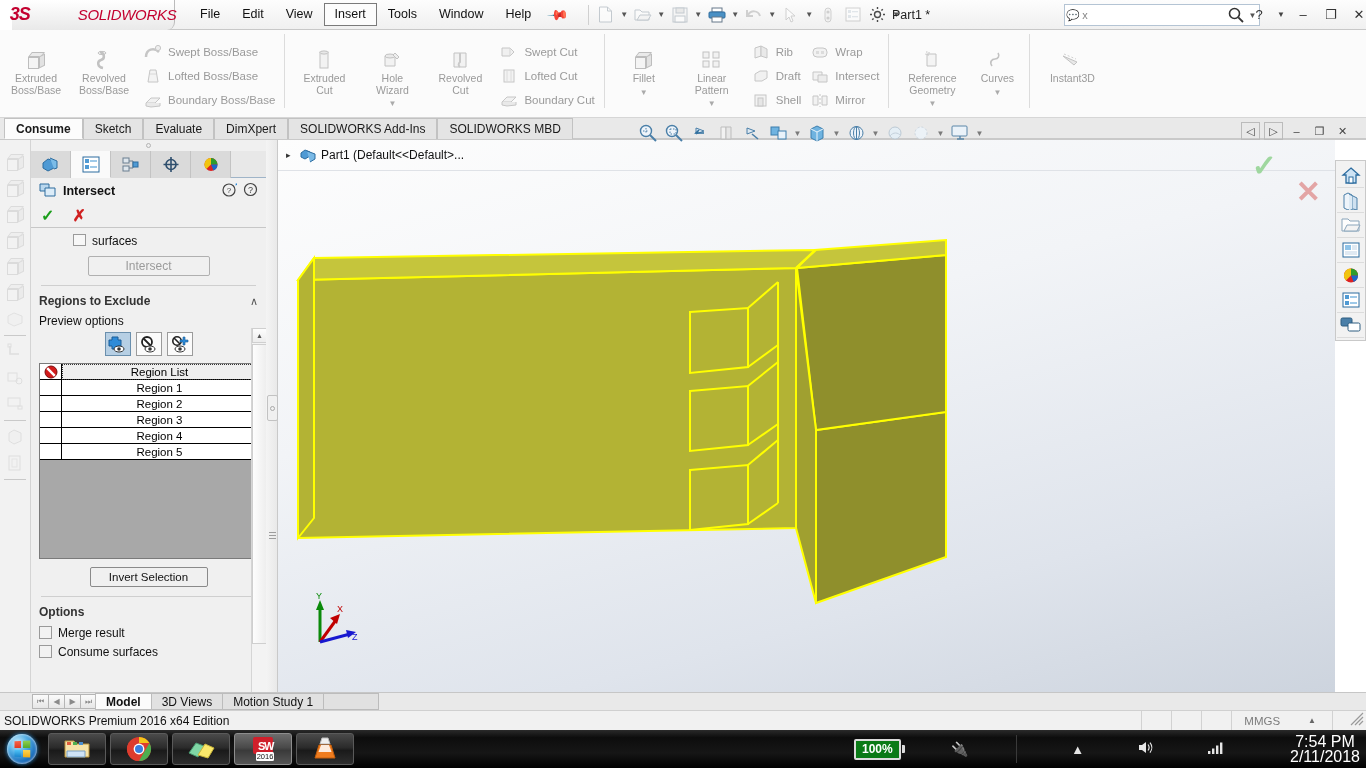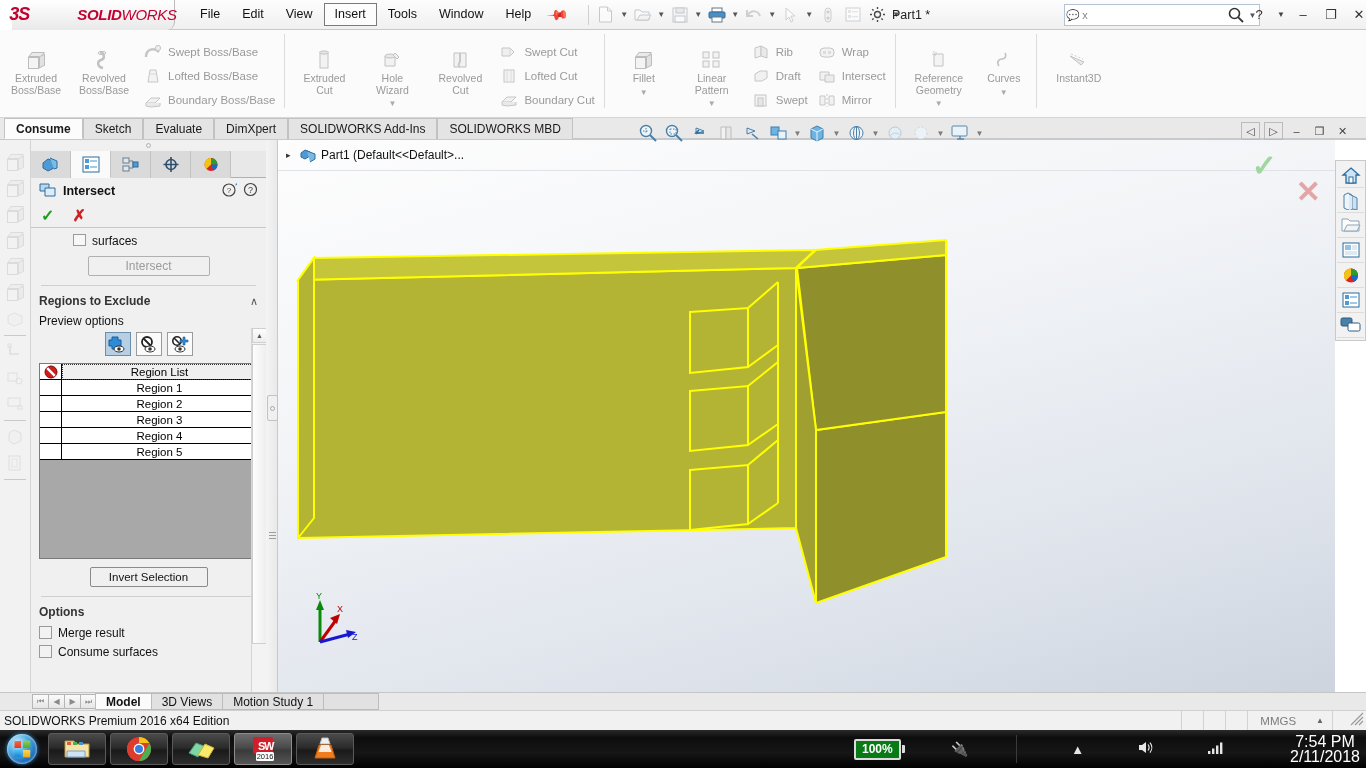--- a/index.html
+++ b/index.html
@@ -21,21 +21,21 @@
     display: flex; align-items: center;
   }
   .sw-logo {
     width: 163px; height: 30px;
     display: flex; align-items: center; justify-content: center;
     background: linear-gradient(#ffffff, #e9e9e9);
     border-right: 1px solid #bbb;
     border-bottom-right-radius: 8px;
   }
   .sw-logo .ds { color: #c3002f; font-weight: bold; font-style: italic; font-size: 18px; letter-spacing: -1px; }
-  .sw-logo .sld { color: #c3002f; font-weight: bold; font-size: 15px; font-style: italic; letter-spacing: -0.3px; margin-left: 48px; }
+  .sw-logo .sld { color: #c3002f; font-weight: normal; font-size: 15px; font-style: italic; letter-spacing: -0.3px; margin-left: 48px; }
   .sw-logo .wks { color: #c3002f; font-weight: normal; font-size: 15px; font-style: italic; letter-spacing: -0.3px; }
 
   .menubar { display: flex; align-items: center; margin-left: 14px; height: 30px; }
   .menu-item {
     padding: 3px 10px; font-size: 12.5px; color: #111; cursor: default;
     border: 1px solid transparent; line-height: 15px;
   }
   .menu-item.active { border: 1px solid #7a7a7a; background: #fcfcfc; }
   .pin-icon { margin-left: 8px; color: #1a6fb5; font-size: 14px; transform: rotate(40deg); }
 
@@ -296,21 +296,21 @@
   }
   .bottab.active { background: #fbfbfb; font-weight: bold; }
   .bottab.blank { width: 56px; }
 
   .statusbar {
     position: absolute; left: 0; top: 710px; width: 1366px; height: 20px;
     background: #f1f1f1; border-top: 1px solid #d0d0d0;
     display: flex; align-items: center;
   }
   .status-text { font-size: 12px; color: #111; margin-left: 4px; }
-  .status-right { margin-left: auto; display: flex; align-items: center; height: 20px; }
+  .status-right { margin-left: auto; display: flex; align-items: center; height: 20px; gap: 8px; }
   .st-cell { border-left: 1px solid #d2d2d2; height: 20px; }
   .st-units { padding: 0 12px; display: flex; align-items: center; font-size: 11.5px; color: #7c7c7c; }
   .st-caret { font-size: 8px; color: #666; padding: 0 8px; }
 
   
   .taskbar {
     position: absolute; left: 0; top: 730px; width: 1366px; height: 38px;
     background: linear-gradient(#2a2a2a 0%, #0d0d0d 20%, #161616 60%, #000 100%);
     display: flex; align-items: center;
   }
@@ -640,21 +640,21 @@
           </span>
           <span class="cap">Draft</span>
         </div>
         <div class="small-btn">
           <span class="gl">
             <svg width="17" height="16" viewBox="0 0 17 16">
                 <rect x="3" y="3" width="11" height="11" fill="#f3f3f3" stroke="#c6c6c6"></rect>
                 <rect x="6" y="6" width="5" height="8" fill="#e6e6e6" stroke="#c6c6c6"></rect>
               </svg>
           </span>
-          <span class="cap">Swept</span>
+          <span class="cap">Shell</span>
         </div>
       </div>
       <div class="small-col">
         <div class="small-btn">
           <span class="gl">
             <svg width="18" height="15" viewBox="0 0 18 15">
                 <rect x="2" y="3" width="14" height="9" rx="4" fill="#f2f2f2" stroke="#c6c6c6"></rect>
                 <rect x="5" y="6" width="3" height="3" fill="#dcdcdc"></rect>
                 <rect x="10" y="6" width="3" height="3" fill="#dcdcdc"></rect>
               </svg>

